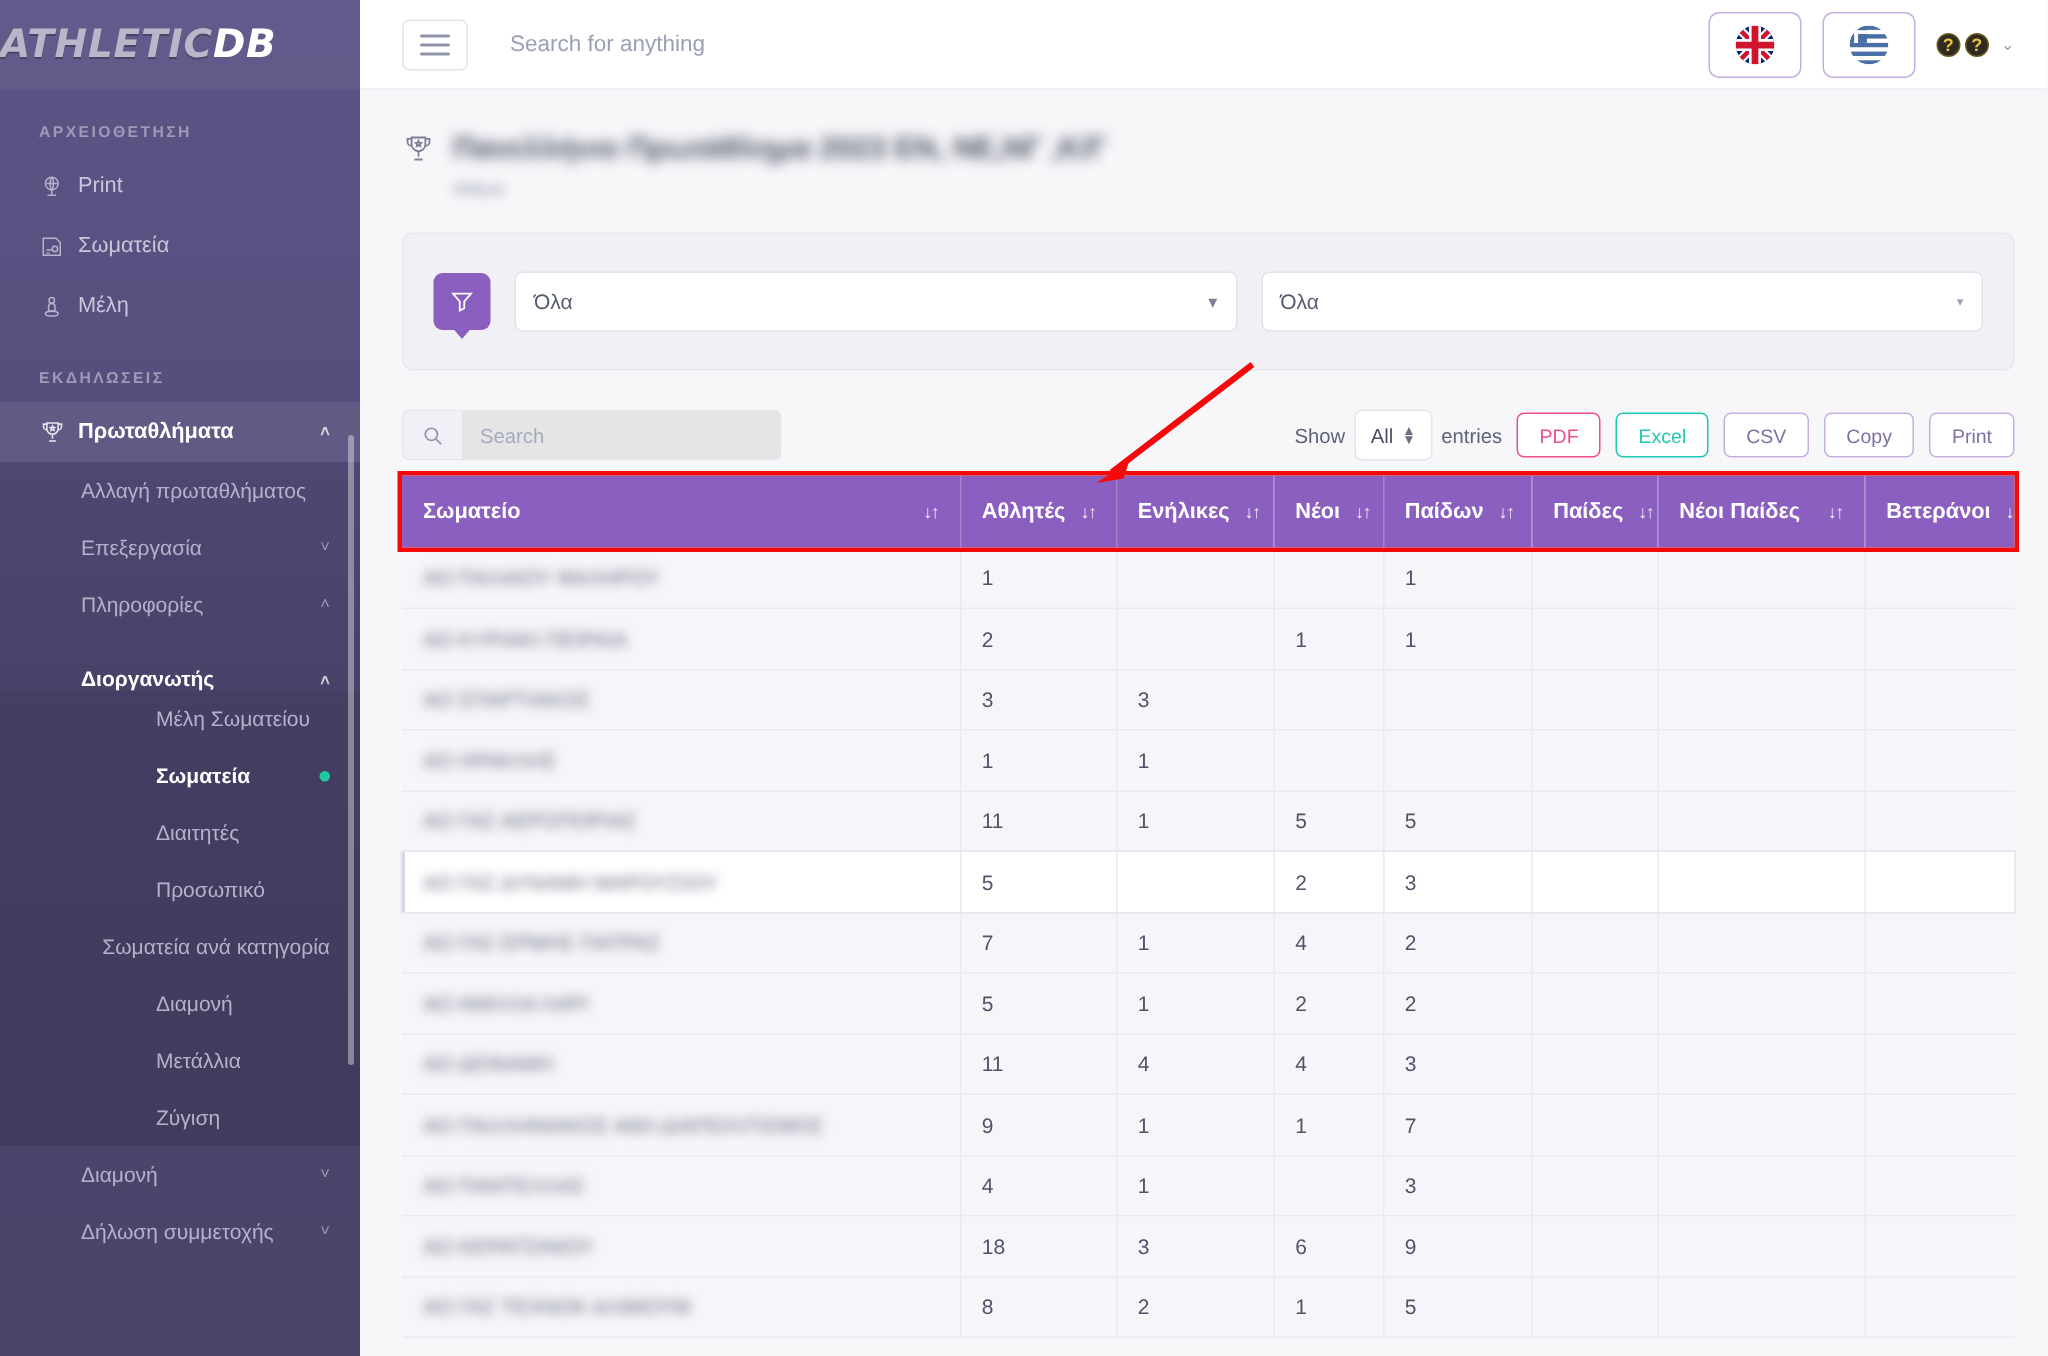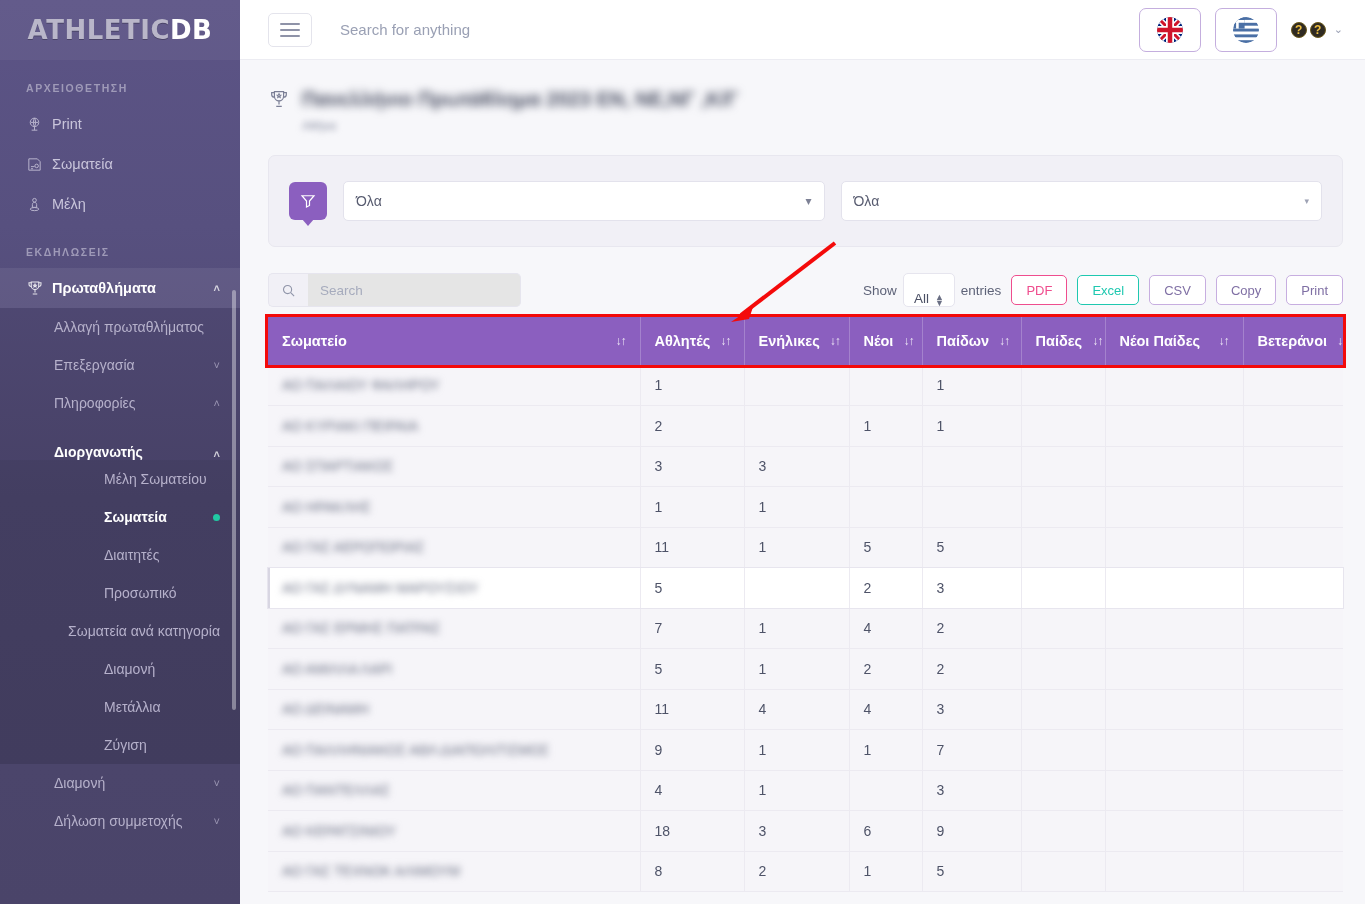--- a/index.html
+++ b/index.html
@@ -13,22 +13,23 @@
   .app { display: flex; width: 1365px; height: 904px; }
 
   
   .sidebar {
     width: 240px; height: 904px;
     background: linear-gradient(180deg,#5c5486 0%, #57507f 25%, #4d476f 55%, #4a4469 100%);
     position: relative; flex: 0 0 240px;
     overflow: hidden;
   }
   .brand {
-    height: 60px; display: flex; align-items: center; justify-content: center;
+    height: 60px; display: flex; align-items: center; justify-content: flex-start;
     background: rgba(255,255,255,0.045);
+    font-style: italic;
   }
   .brand-text {
     font-size: 26px; font-weight: bold; letter-spacing: 0.5px;
     font-family: "DejaVu Sans", sans-serif;
   }
   .brand-a { color: #b9b6c9; text-shadow: 0 1px 0 rgba(0,0,0,.25); }
   .brand-b { color: #ffffff; }
   .nav-scroll { height: 844px; overflow: hidden; position: relative; }
   .nav-section {
     font-size: 10.5px; letter-spacing: 1.6px; color: #9f9ab8;
@@ -141,21 +142,21 @@
     width: 213px; height: 34px; border: 1px solid #e6e5ee; border-left: none;
     border-radius: 0 5px 5px 0; outline: none; padding: 0 12px;
     font-size: 13.5px; color: #5c6076; font-family: "Liberation Sans", sans-serif;
     background:#e5e5e5;
   }
   .tsearch input::placeholder { color: #a6abbd; }
   .toolbar-right { margin-left: auto; display: flex; align-items: center; gap: 0; }
   .show-lbl, .entries-lbl { font-size: 13.5px; color: #5e6378; }
   .show-sel {
     margin: 0 6px; height: 34px; min-width: 52px; border: 1px solid #e6e5ee;
-    border-radius: 5px; background: #fff; display: flex; align-items: flex-end;
+    border-radius: 5px; background: #fff; display: flex; align-items: center;
     justify-content: center; gap: 6px; font-size: 13.5px; color: #4b5065; cursor: pointer;
     padding: 0 8px;
   }
   .stepper { display: flex; flex-direction: column; line-height: 6px; color: #6a6f84; font-size: 9px; }
   .btn {
     height: 30px; border-radius: 5px; font-size: 13px; padding: 0 14px;
     display: flex; align-items: center; justify-content: center; cursor: pointer;
     background: #fff; margin-left: 10px; border: 1px solid #c7aee0; color: #7f6fa4;
   }
   .btn.pdf { border-color: #ef4d8e; color: #ef4d8e; }

